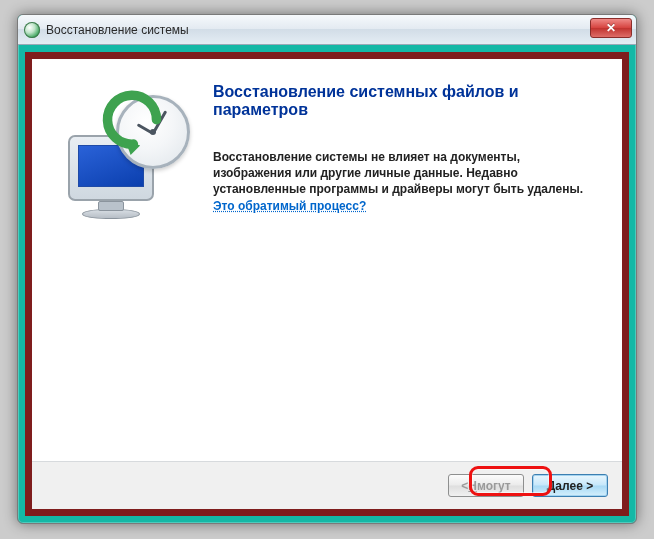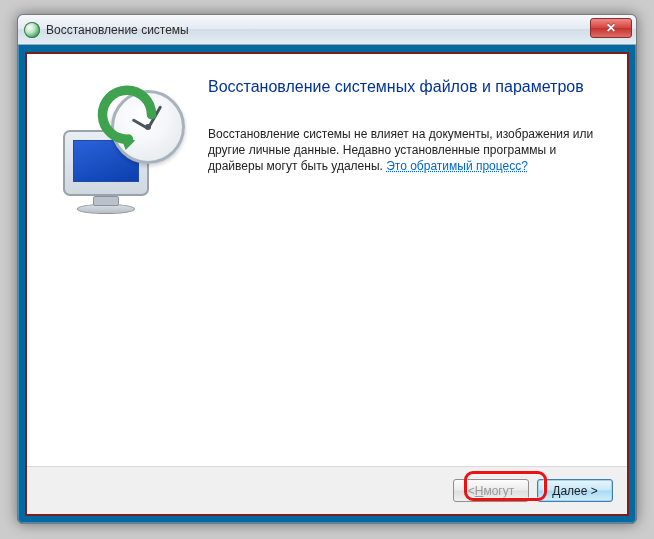--- a/index.html
+++ b/index.html
@@ -10,21 +10,21 @@
     height: 539px;
     background: #ccc;
     font-family: "Segoe UI", Tahoma, sans-serif;
     font-size: 12px;
     position: relative;
   }
   .outer {
     position: absolute;
     left: 17px; top: 14px;
     width: 620px; height: 510px;
-    background: #0369a1;
+    background: #14b8a6;
     border: 1px solid #7a7a7a;
     border-radius: 6px;
     box-shadow: 0 0 14px rgba(0,0,0,.45), 0 0 0 1px rgba(255,255,255,.25) inset;
     overflow: hidden;
   }
   .titlebar {
     height: 30px;
     background: linear-gradient(#f6f9fc,#e3eaf1 48%,#d2dde7 50%,#e4edf4);
     border-bottom: 1px solid #9aa9b7;
     display: flex; align-items: center;
@@ -45,21 +45,22 @@
     background: linear-gradient(#ef8a87,#d64541 48%,#c13430 52%,#de6d68);
     border: 1px solid #8a2d2a;
     display: flex; align-items: center; justify-content: center;
     color: #fff; font-weight: bold; font-size: 12px;
     text-shadow: 0 -1px 0 rgba(0,0,0,.3);
     cursor: default;
   }
   .client {
     position: absolute; left: 7px; right: 7px; top: 37px; bottom: 7px;
     background: #fff;
-    border: 2px solid #7f1d1d;
+    border: 7px solid #7f1d1d;
+    font-weight: bold;
   }
   .content {
     position: absolute; left: 0; right: 0; top: 0; bottom: 48px;
     display: flex;
   }
   .sidebar {
     width: 175px;
     padding: 28px 10px 0 14px;
   }
   .illus {

